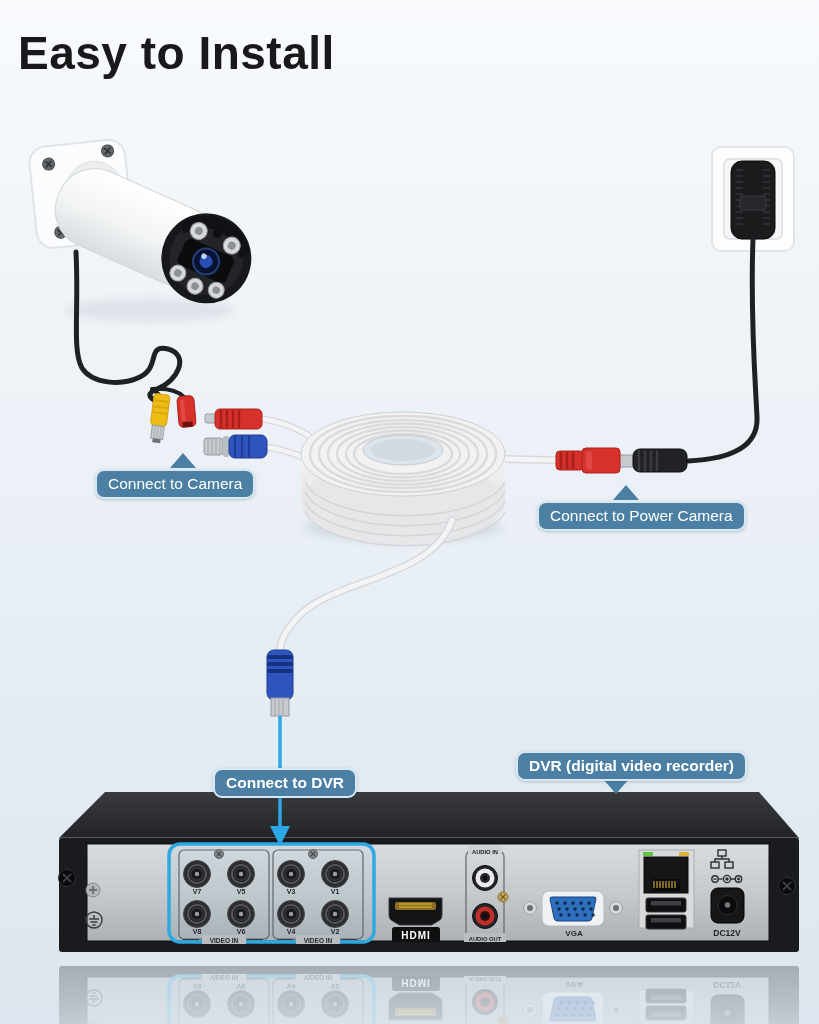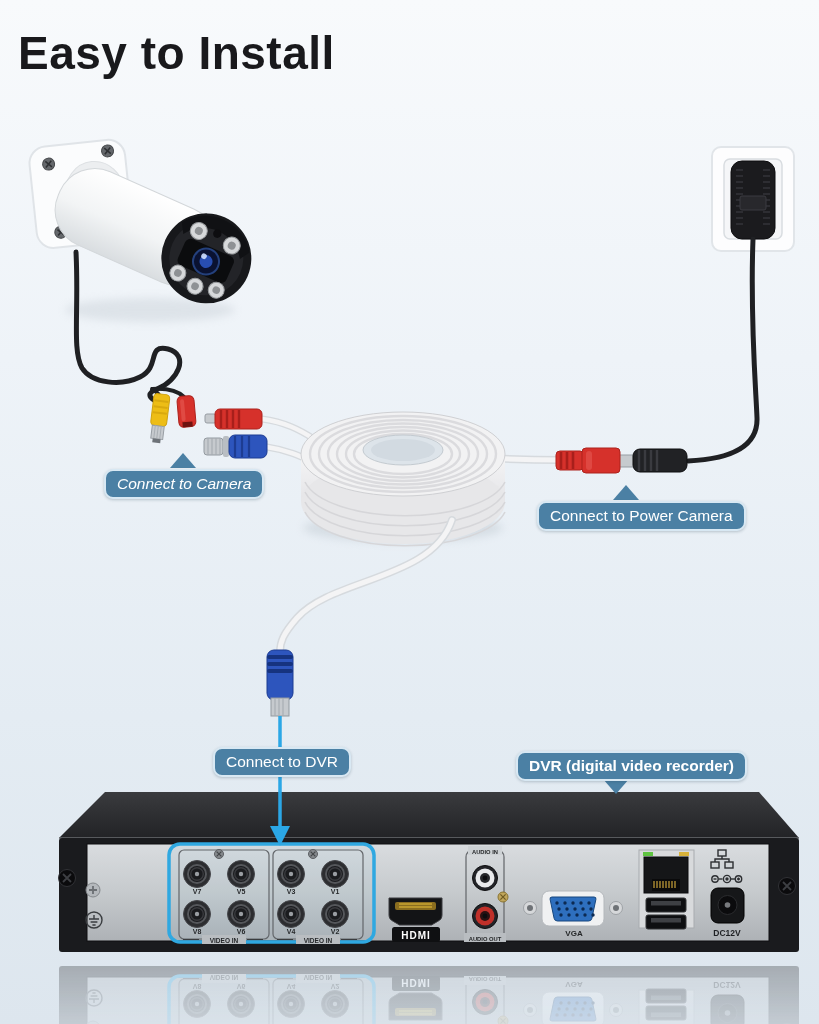--- a/index.html
+++ b/index.html
@@ -436,23 +436,23 @@
       <text x="680" y="150" font-size="8.5" font-weight="bold" fill="#1f2124" text-anchor="middle">DC12V</text>
     </svg>
   </div>
 
   <svg class="overlay" width="819" height="1024" viewBox="0 0 819 1024">
     <line x1="280" y1="716" x2="280" y2="828" stroke="#2ba7e6" stroke-width="3.5"></line>
     <polygon points="270,826 290,826 280,846" fill="#2ba7e6"></polygon>
   </svg>
 
   <div class="tri tri-up" style="left:170px;top:453px;"></div>
-  <div class="callout" style="left:104px;top:469px;font-style:italic;">Connect to Camera</div>
+  <div class="callout" style="left:95px;top:469px;">Connect to Camera</div>
 
   <div class="tri tri-up" style="left:613px;top:485px;"></div>
   <div class="callout" style="left:537px;top:501px;">Connect to Power Camera</div>
 
-  <div class="callout" style="left:213px;top:747px;">Connect to DVR</div>
+  <div class="callout" style="left:213px;top:768px;font-weight:bold;">Connect to DVR</div>
 
   <div class="callout" style="left:516px;top:751px;font-weight:bold;">DVR (digital video recorder)</div>
   <div class="tri tri-down" style="left:603px;top:779px;"></div>
 
 </div>
 
 </body></html>

